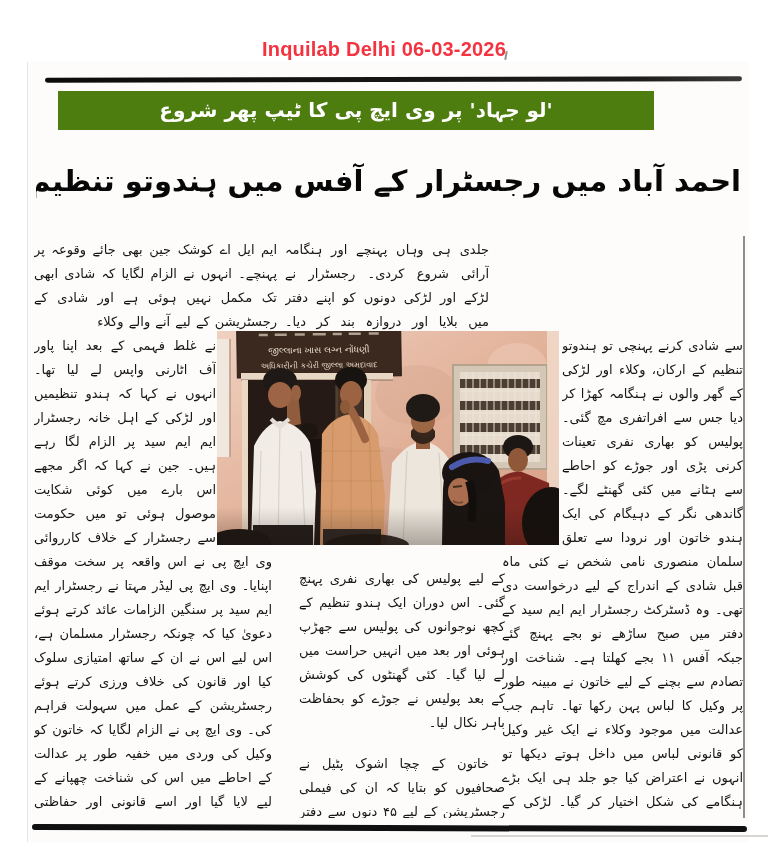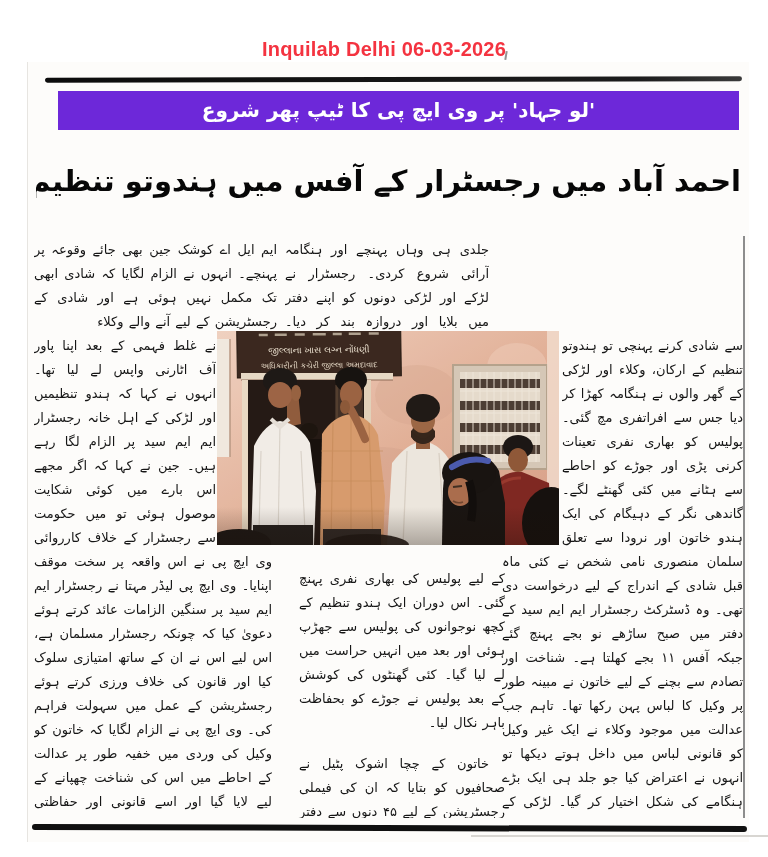--- a/index.html
+++ b/index.html
@@ -8,22 +8,22 @@
   .page-title{position:absolute;left:0;top:14px;width:768px;text-align:center;
       color:#f43340;font-size:20px;font-weight:600;letter-spacing:.2px;
       font-family:"Liberation Sans",sans-serif;margin-top:24px;}
   .artifact-tick{position:absolute;left:505px;top:51px;width:2px;height:9px;
       background:#6f6f6f;transform:rotate(9deg);opacity:.75;}
   .clipping{position:absolute;left:27px;top:62px;width:721px;height:780px;
       background:#fdfcfa;border-left:1px solid #e7e5e1;}
   .top-bar{position:absolute;left:17px;top:15px;width:697px;height:5px;
       background:linear-gradient(90deg,#0c0c0c,#1c1c1c 85%,#3a3a3a);
       border-radius:3px;transform:rotate(-.12deg);}
-  .kicker{position:absolute;left:30px;top:29px;width:681px;height:39px;
-      background:#6d28d9;color:#ffffff;text-align:center;line-height:38px;
+  .kicker{position:absolute;left:30px;top:29px;width:596px;height:39px;
+      background:#4d7c0f;color:#ffffff;text-align:center;line-height:38px;
       font-family:"DejaVu Sans",sans-serif;font-weight:700;font-size:20px;
       white-space:nowrap;overflow:hidden;direction:rtl;}
   .headline{position:absolute;left:8px;top:70px;width:705px;height:100px;
       text-align:center;line-height:98px;color:#070707;font-weight:700;
       font-family:"DejaVu Sans",sans-serif;font-size:29px;white-space:nowrap;
       overflow:hidden;direction:rtl;}
   .col{position:absolute;direction:rtl;text-align:justify;color:#161616;
       font-family:"DejaVu Sans",sans-serif;font-size:13px;line-height:24px;
       overflow:hidden;word-spacing:1px;}
   .col p{margin:17px;}

